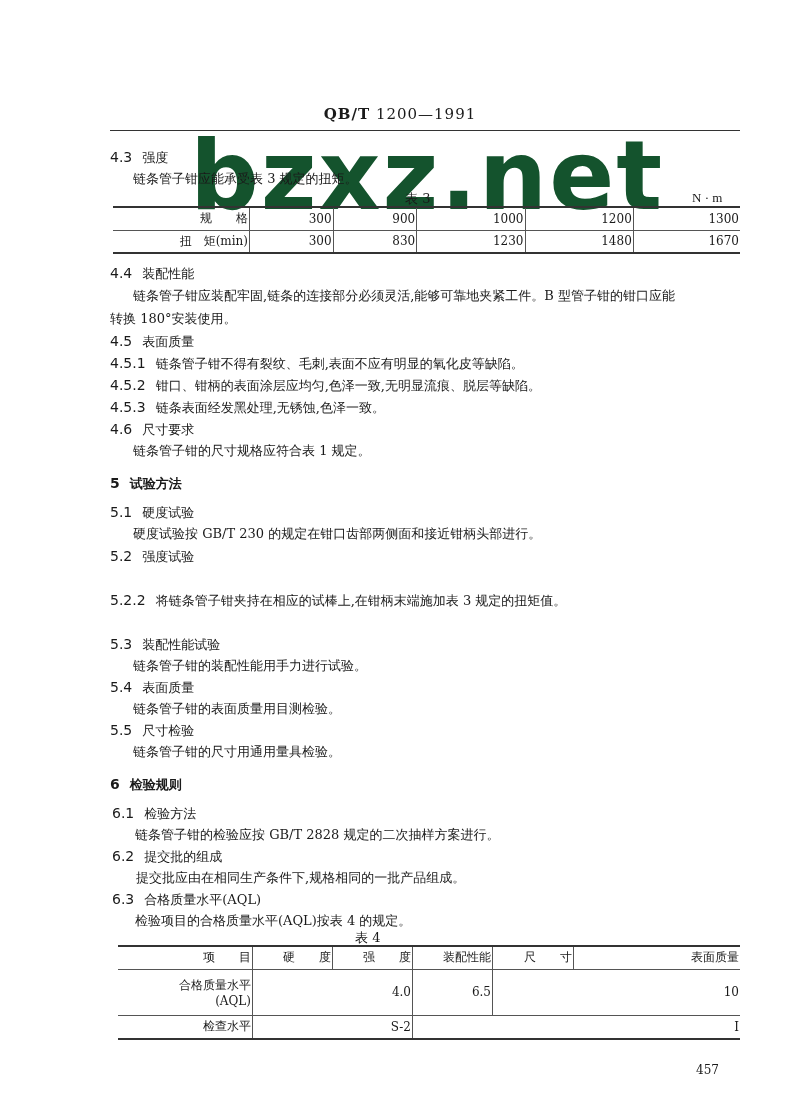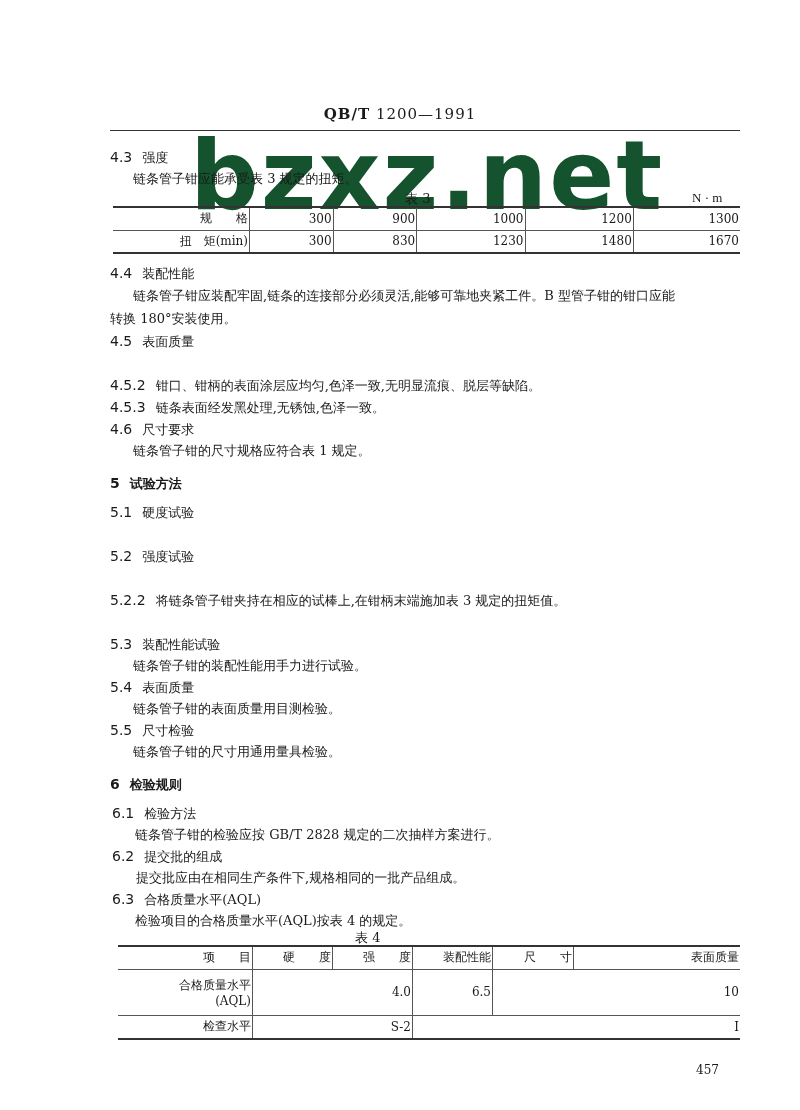--- a/index.html
+++ b/index.html
@@ -75,39 +75,43 @@
 
   <div class="line" style="left:110px;top:266px;">
     <span class="num">4.4</span><span>装配性能</span>
   </div>
   <div class="line" style="left:133px;top:289px;">链条管子钳应装配牢固,链条的连接部分必须灵活,能够可靠地夹紧工件。B 型管子钳的钳口应能</div>
   <div class="line" style="left:110px;top:312px;">转换 180°安装使用。</div>
 
   <div class="line" style="left:110px;top:334px;">
     <span class="num">4.5</span><span>表面质量</span>
   </div>
+  <div class="line" style="left:110px;top:356px;">
+    <span class="num">4.5.1</span><span>链条管子钳不得有裂纹、毛刺,表面不应有明显的氧化皮等缺陷。</span>
+  </div>
   <div class="line" style="left:110px;top:378px;">
     <span class="num">4.5.2</span><span>钳口、钳柄的表面涂层应均匀,色泽一致,无明显流痕、脱层等缺陷。</span>
   </div>
   <div class="line" style="left:110px;top:400px;">
     <span class="num">4.5.3</span><span>链条表面经发黑处理,无锈蚀,色泽一致。</span>
   </div>
 
   <div class="line" style="left:110px;top:422px;">
     <span class="num">4.6</span><span>尺寸要求</span>
   </div>
   <div class="line" style="left:133px;top:444px;">链条管子钳的尺寸规格应符合表 1 规定。</div>
 
   <div class="line bold" style="left:110px;top:476px;">
     <span class="num">5</span><span>试验方法</span>
   </div>
 
   <div class="line" style="left:110px;top:505px;">
     <span class="num">5.1</span><span>硬度试验</span>
   </div>
+  <div class="line" style="left:133px;top:527px;">硬度试验按 GB/T 230 的规定在钳口齿部两侧面和接近钳柄头部进行。</div>
 
   <div class="line" style="left:110px;top:549px;">
     <span class="num">5.2</span><span>强度试验</span>
   </div>
   <div class="line" style="left:110px;top:593px;">
     <span class="num">5.2.2</span><span>将链条管子钳夹持在相应的试棒上,在钳柄末端施加表 3 规定的扭矩值。</span>
   </div>
 
   <div class="line" style="left:110px;top:637px;">
     <span class="num">5.3</span><span>装配性能试验</span>

